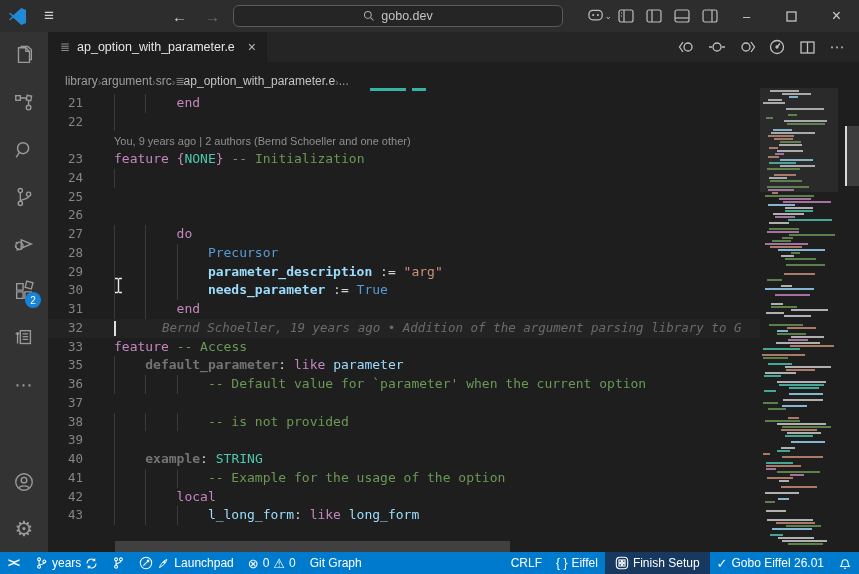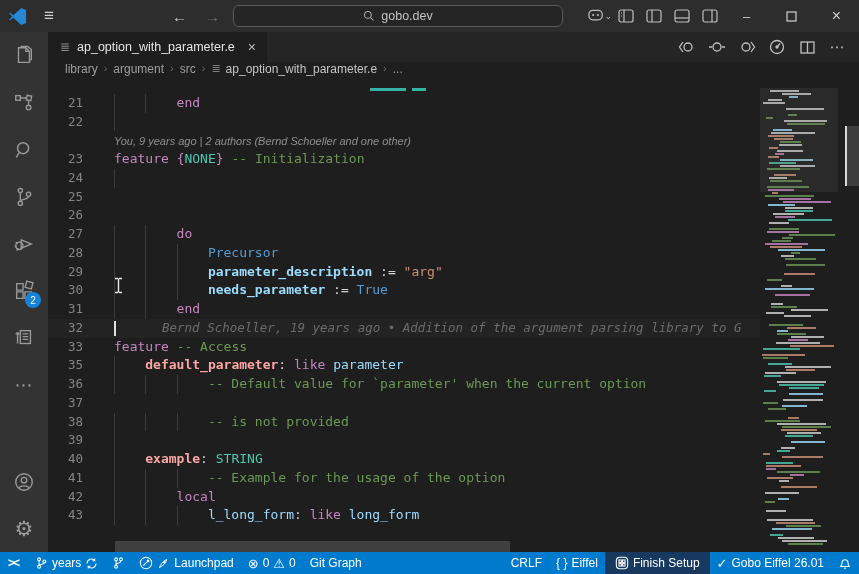--- a/index.html
+++ b/index.html
@@ -37,40 +37,40 @@
   .tabbar{position:absolute;left:48px;top:32px;right:0;height:30px;background:#252526;display:flex;align-items:stretch;}
   .tab{display:flex;align-items:center;gap:7px;background:#1e1e1e;padding:0 10px 0 12px;
     font-size:12.5px;color:#e4e4e4;border-right:1px solid #1b1b1b;}
   .tab .ficon{color:#8a8a8a;font-size:12px;}
   .tab .close{color:#b9b9b9;font-size:14px;margin-left:6px;}
   .tab-actions{margin-left:auto;display:flex;align-items:center;gap:10px;padding-right:12px;color:#c0c0c0;}
   .ta-ico{display:flex;align-items:center;justify-content:center;width:20px;height:22px;}
 
   
   .breadcrumbs{position:absolute;left:48px;top:62px;right:0;height:26px;background:#1e1e1e;
-    display:flex;align-items:flex-start;gap:6px;padding-left:17px;font-size:12px;color:#9d9d9d;}
+    display:flex;align-items:flex-end;padding-left:17px;font-size:12px;color:#9d9d9d;}
   .bc-sep{color:#6d6d6d;font-size:11px;}
   .bc-ficon{color:#7c7c7c;font-size:11px;margin-right:-1px;}
 
   
   .editor{position:absolute;left:48px;top:88px;width:712px;height:464px;overflow:hidden;background:#1e1e1e;}
   .lines{margin-top:-13px;}
   .row{display:flex;height:18.75px;line-height:18.75px;white-space:pre;overflow:hidden;
     font-family:"DejaVu Sans Mono",monospace;font-size:13px;color:#d4d4d4;}
   .row.cur{background:rgba(120,120,120,0.055);}
   .num{flex:none;width:52px;text-align:right;padding-right:17px;color:#858585;font-size:12.5px;}
   .code{flex:none;padding-left:14px;white-space:pre;}
   .g{display:inline-block;width:4ch;height:18.75px;border-left:1px solid #3a3a3a;vertical-align:top;}
   .caret{display:inline-block;width:2px;height:15px;background:#dedede;vertical-align:middle;}
   .lens{height:18.75px;line-height:20px;padding-left:66px;font-size:11px;color:#8f8f8f;
-    font-family:"Liberation Sans",sans-serif;white-space:pre;overflow:hidden;font-style:italic;}
+    font-family:"Liberation Sans",sans-serif;white-space:pre;overflow:hidden;}
   .t-kw{color:#c586c0;} .t-cmt{color:#6a9955;} .t-str{color:#ce9178;}
   .t-id{color:#9cdcfe;} .t-idb{color:#9cdcfe;font-weight:bold;}
   .t-blue{color:#569cd6;} .t-featb{color:#569cd6;font-weight:bold;}
-  .t-featw{color:#fca5a5;font-weight:bold;} .t-type{color:#4ec9b0;} .t-pln{color:#d4d4d4;}
+  .t-featw{color:#737373;font-weight:bold;} .t-type{color:#4ec9b0;} .t-pln{color:#d4d4d4;}
   .t-blame{color:#6b6b6b;font-style:italic;margin-left:46px;font-size:12.5px;}
   .clip .dash{display:inline-block;height:3px;background:#35b3a4;align-self:flex-end;margin-bottom:3px;}
   .clip .d1{margin-left:270px;width:36px;} .clip .d2{margin-left:6px;width:14px;}
 
   
   .ibeam{position:absolute;left:114px;top:277px;z-index:9;}
 
   
   .hscroll{position:absolute;left:48px;top:541px;width:712px;height:11px;}
   .hthumb{position:absolute;left:67px;top:0;width:395px;height:11px;background:rgba(121,121,121,0.38);}

